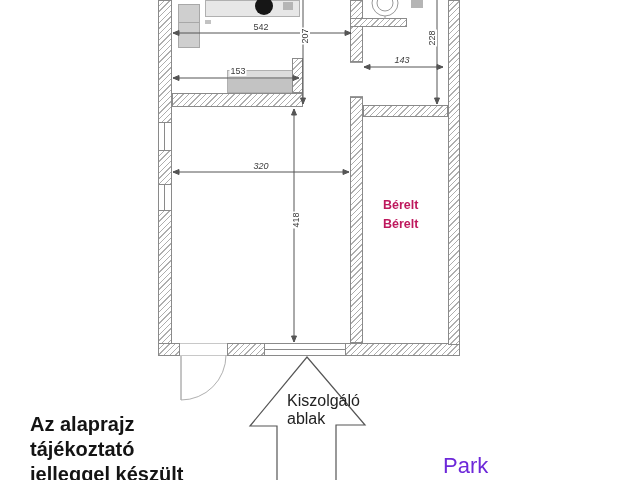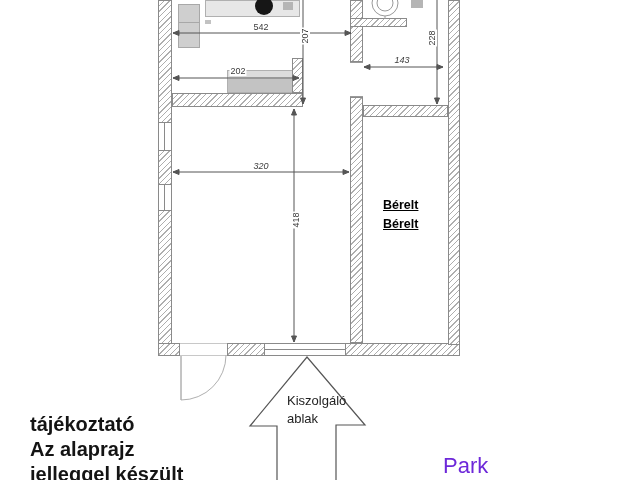--- a/index.html
+++ b/index.html
@@ -21,23 +21,23 @@
     position:absolute;background:
       linear-gradient(180deg,#8a8a8a 0 1px,transparent 1px 6px,#8a8a8a 6px 7px,transparent 7px 12px,#8a8a8a 12px 13px);
   }
   .fixture{position:absolute;box-sizing:border-box;border:1px solid #b0b0b0;background:#d6d6d6;}
   .dim{
     position:absolute;font-size:9px;color:#3c3c3c;background:#ffffff;
     padding:0 1px;transform:translate(-50%,-50%);white-space:nowrap;line-height:10px;
   }
   .dim.rot{transform:translate(-50%,-50%) rotate(-90deg);}
   .room-label{
-    position:absolute;font-size:12.5px;font-weight:bold;color:#000000;line-height:19px;white-space:nowrap;text-decoration:underline;
+    position:absolute;font-size:12.5px;font-weight:bold;color:#be185d;line-height:19px;white-space:nowrap;
   }
-  .callout-label{position:absolute;font-size:13px;color:#222;line-height:18px;white-space:nowrap;}
+  .callout-label{position:absolute;font-size:16px;color:#222;line-height:18px;white-space:nowrap;}
   .disclaimer{
     position:absolute;left:30px;top:412px;font-size:20px;font-weight:bold;color:#141414;line-height:25px;white-space:nowrap;
   }
   .park{position:absolute;left:443px;top:453px;font-size:22px;color:#6d28d9;white-space:nowrap;}
   svg.linework{position:absolute;left:0;top:0;pointer-events:none;}
 </style>
 </head>
 <body>
 
 <div class="abs" style="left:0;top:0;width:640px;height:480px;">
@@ -114,36 +114,36 @@
       <circle cx="385" cy="3" r="13"></circle>
       <circle cx="385" cy="3" r="8"></circle>
       <line x1="385" y1="16" x2="385" y2="19"></line>
     </g>
 
     <path d="M277 480 L277 426 L250 426 L307 357 L365 425 L336 425 L336 480" fill="none" stroke="#555" stroke-width="1.2"></path>
   </svg>
 
   <span class="dim" style="left:261px;top:27px;">542</span>
   <span class="dim rot" style="left:305px;top:36px;">207</span>
-  <span class="dim" style="left:238px;top:71px;">202</span>
+  <span class="dim" style="left:238px;top:71px;">153</span>
   <span class="dim" style="left:261px;top:166px;font-style:italic;">320</span>
   <span class="dim rot" style="left:296px;top:220px;">418</span>
   <span class="dim" style="left:402px;top:60px;font-style:italic;">143</span>
   <span class="dim rot" style="left:432px;top:38px;">228</span>
 
   <div class="room-label" style="left:383px;top:196px;">
     <div>Bérelt</div>
     <div>Bérelt</div>
   </div>
 
   <div class="callout-label" style="left:287px;top:392px;">
     <div>Kiszolgáló</div>
     <div>ablak</div>
   </div>
 
 </div>
 
 <div class="disclaimer">
+  <div>Az alaprajz</div>
   <div>tájékoztató</div>
-  <div>Az alaprajz</div>
   <div>jelleggel készült</div>
 </div>
 <div class="park">Park</div>
 
 </body></html>

